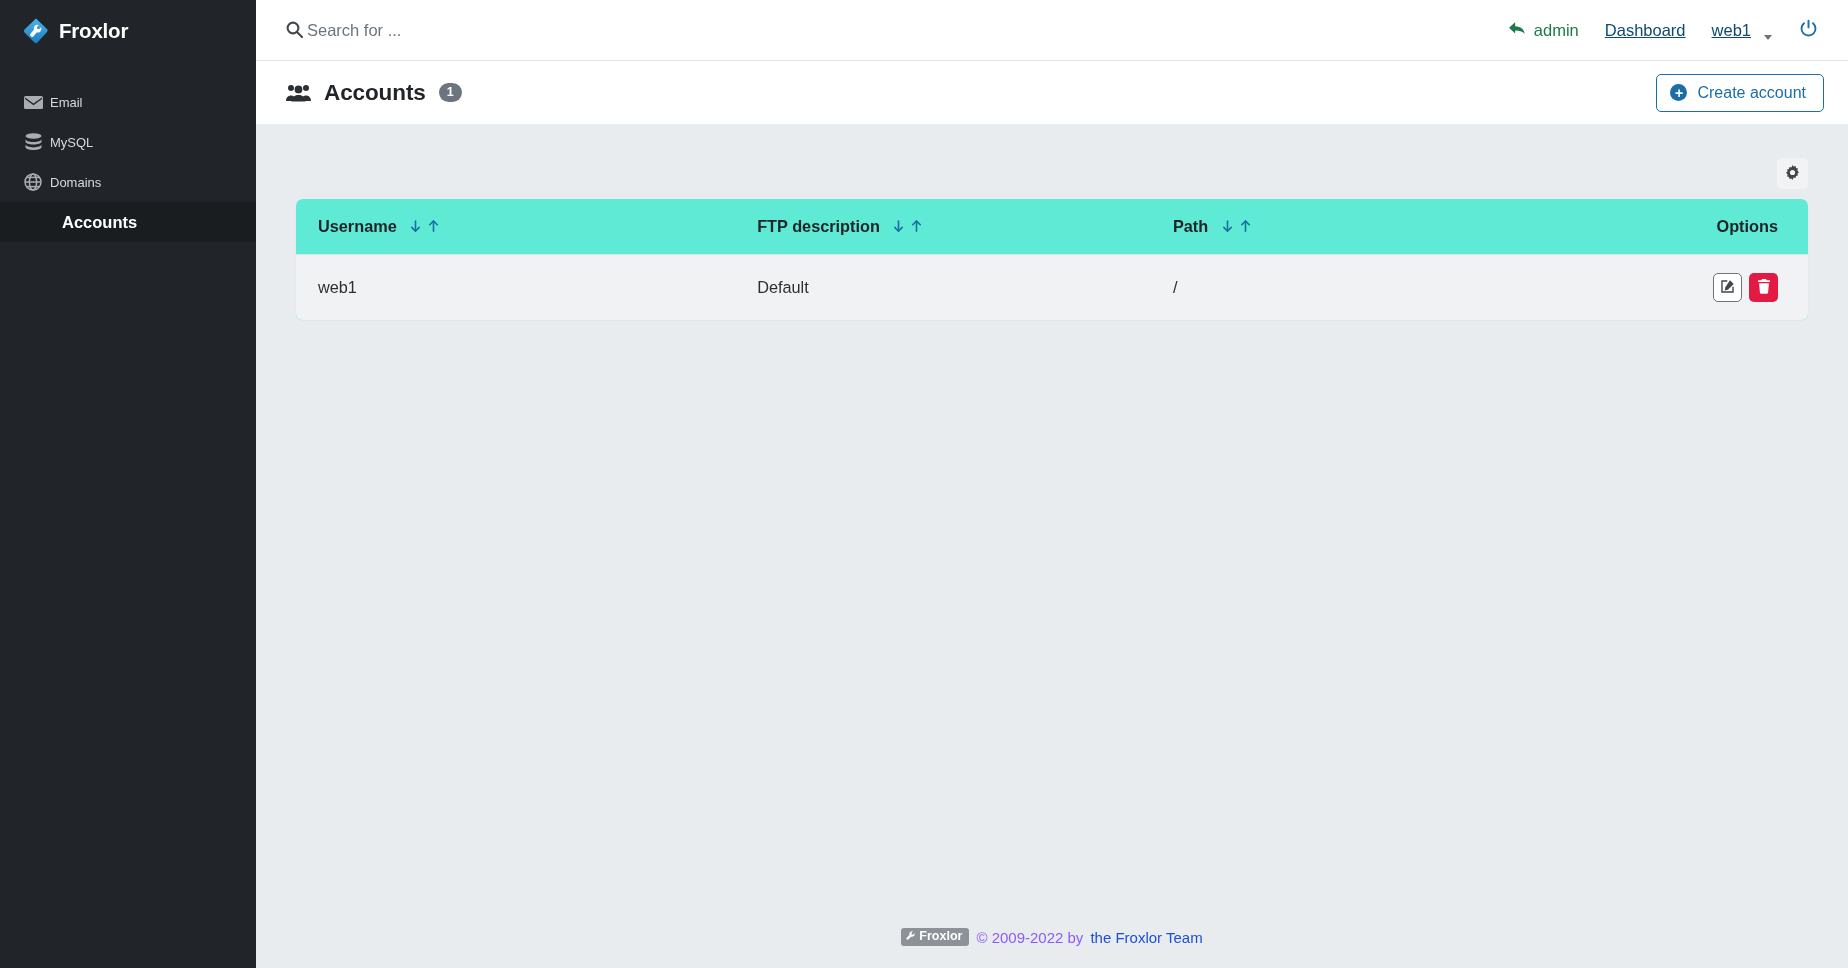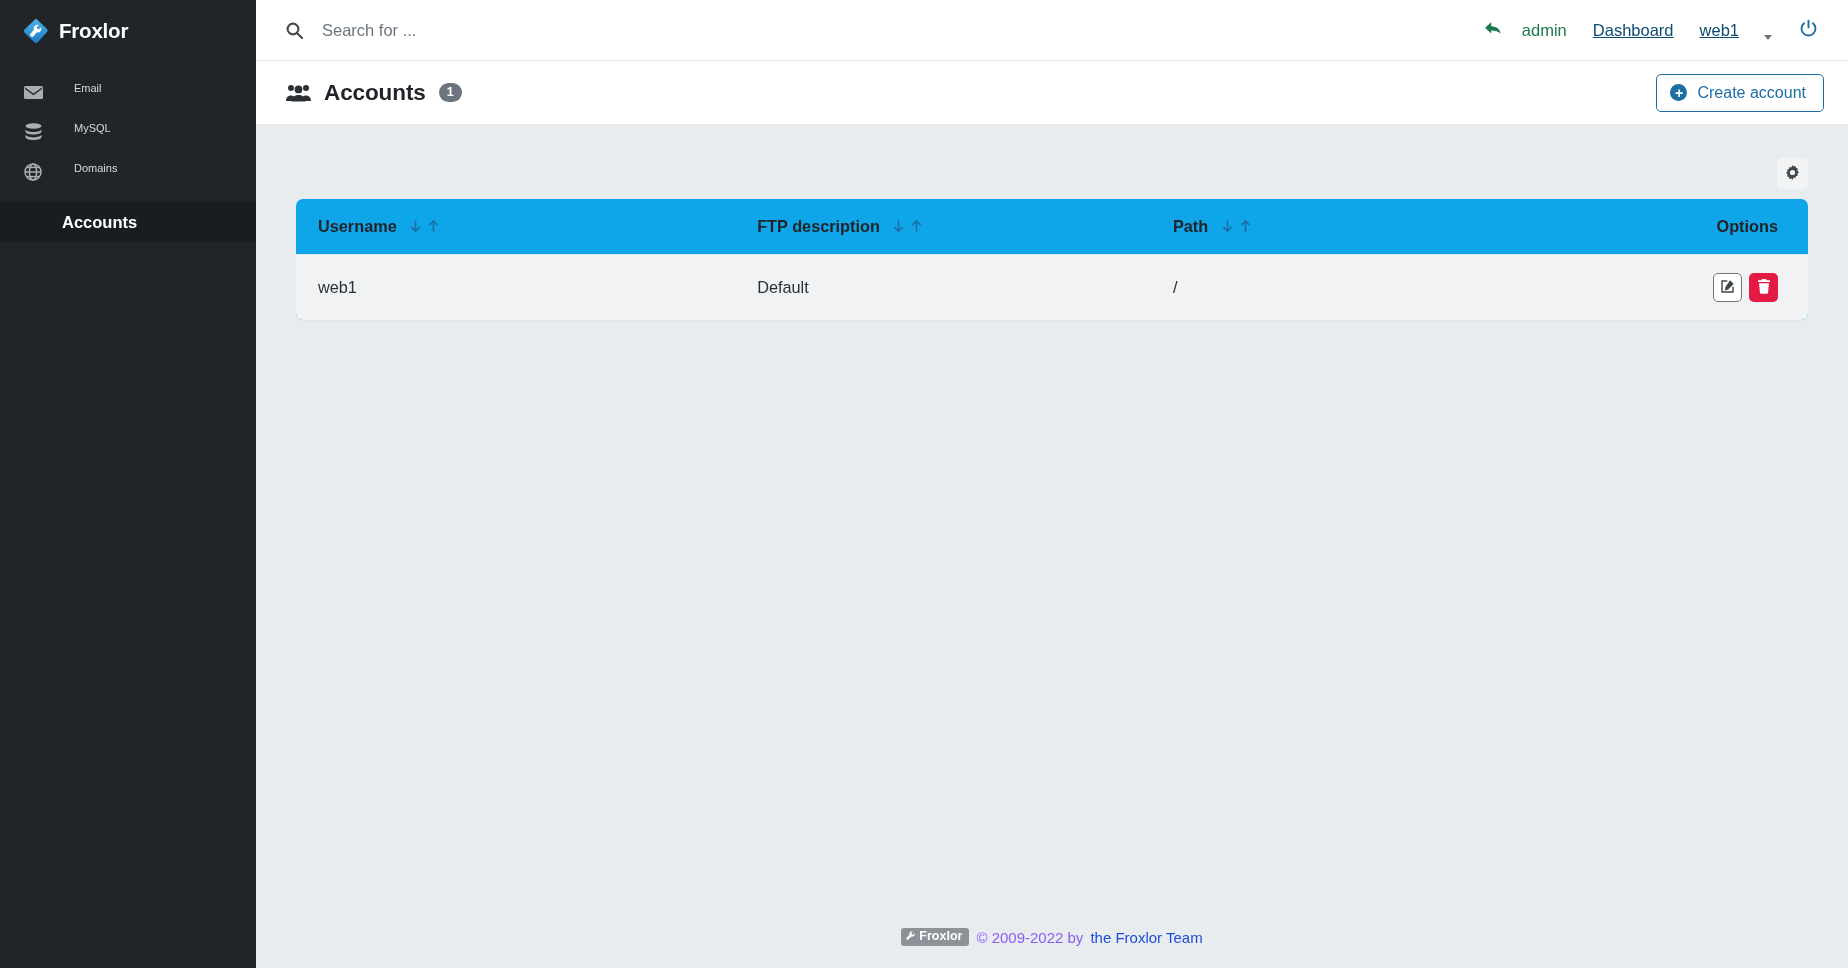--- a/index.html
+++ b/index.html
@@ -22,23 +22,23 @@
     display:flex; align-items:center;
     padding-left:22px; gap:9px;
   }
   .brand-logo { width:28px; height:28px; position:relative; flex:0 0 28px; }
   .brand-text {
     color:#ffffff; font-size:20.5px; font-weight:bold;
     letter-spacing:-0.2px;
   }
   .nav { margin-top:21px; display:flex; flex-direction:column; }
   .nav-item {
-    height:40px; display:flex; align-items:flex-start;
-    padding-left:22px; gap:30px;
-    color:#d7dadd; font-size:11px;
+    height:40px; display:flex; align-items:center;
+    padding-left:22px; gap:6px;
+    color:#d7dadd; font-size:13px;
     border-left:4px solid transparent;
     padding-left:18px;
     cursor:pointer; position:relative;
   }
   .nav-item .ico {
     width:22px; height:20px; flex:0 0 22px;
     display:flex; align-items:center; justify-content:center;
     color:#a9aeb3;
   }
   .nav-item.active {
@@ -56,31 +56,31 @@
 
   
   .main { flex:1; display:flex; flex-direction:column; min-width:0; background:#e9ecef; }
 
   .topbar {
     height:61px; flex:0 0 61px; background:#ffffff;
     display:flex; align-items:center;
     padding:0 24px 0 30px;
     border-bottom:1px solid #e3e6e8;
   }
-  .search-wrap { display:flex; align-items:center; gap:19px; flex:1; }
+  .search-wrap { display:flex; align-items:flex-start; gap:4px; flex:1; }
   .search-icon { color:#44494e; display:flex; align-items:center; }
   .search-input {
     border:none; outline:none; background:transparent;
     font-family:"Liberation Sans", sans-serif;
     font-size:16.5px; color:#3d4247; width:480px;
   }
   .search-input::placeholder { color:#6c757d; }
   .topnav { display:flex; align-items:center; gap:0; }
   .topnav-link {
-    display:flex; align-items:flex-end; gap:20px;
+    display:flex; align-items:flex-end; gap:8px;
     font-size:16.5px; padding:0 13px; cursor:pointer; white-space:nowrap;
   }
   .topnav-link.admin { color:#1d7a4c; }
   .topnav-link.muted { color:#0c4a6e;text-decoration:underline; }
   .caret {
     width:0; height:0; margin-left:5px;
     border-left:4.5px solid transparent;
     border-right:4.5px solid transparent;
     border-top:5.5px solid #6c757d;
     display:inline-block;
@@ -121,21 +121,21 @@
   .content { flex:1; padding:34px 40px 0 40px; overflow:hidden; }
   .toolbar-row { display:flex; justify-content:flex-end; margin-bottom:10px; }
   .gear-btn {
     width:31px; height:31px; border-radius:5px;
     background:#f1f3f5; border:none;
     display:flex; align-items:center; justify-content:center;
     color:#41464b; cursor:pointer;
   }
 
   .card {
-    background:#0ea5e9; border-radius:7px;
+    background:#5eead4; border-radius:7px;
     box-shadow:0 1px 2px rgba(0,0,0,0.04);
     overflow:hidden;
   }
   table { width:100%; border-collapse:collapse; table-layout:fixed; }
   th {
     text-align:left; font-size:16.3px; font-weight:bold; color:#212529;
     padding:18px 0 18px 0; vertical-align:middle;
     border-bottom:1px solid #dfe3e6;
   }
   th:first-child, td:first-child { padding-left:22px; }

